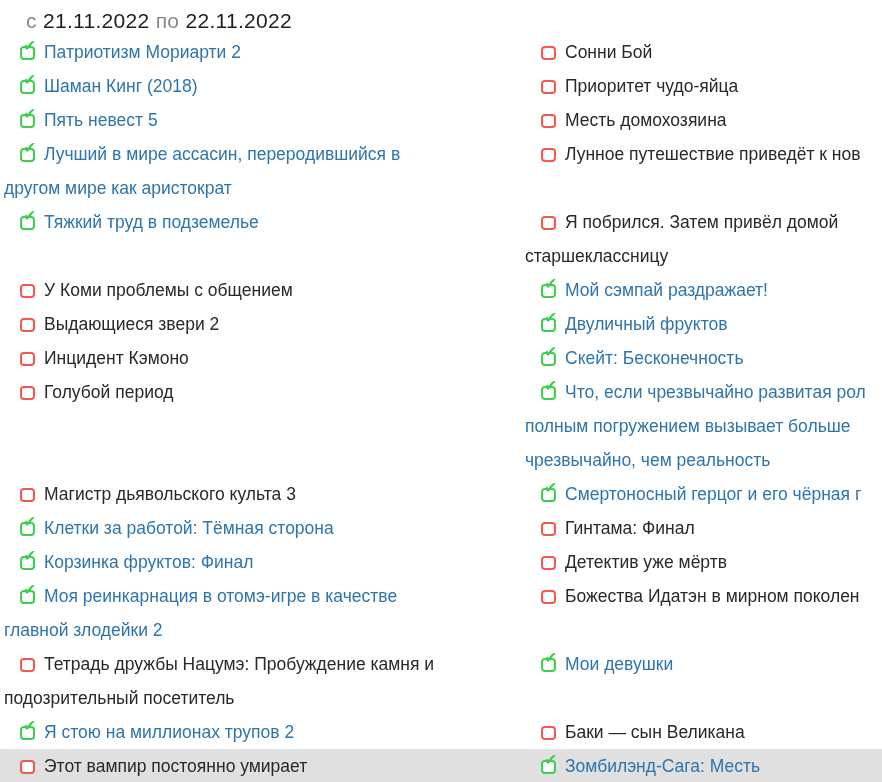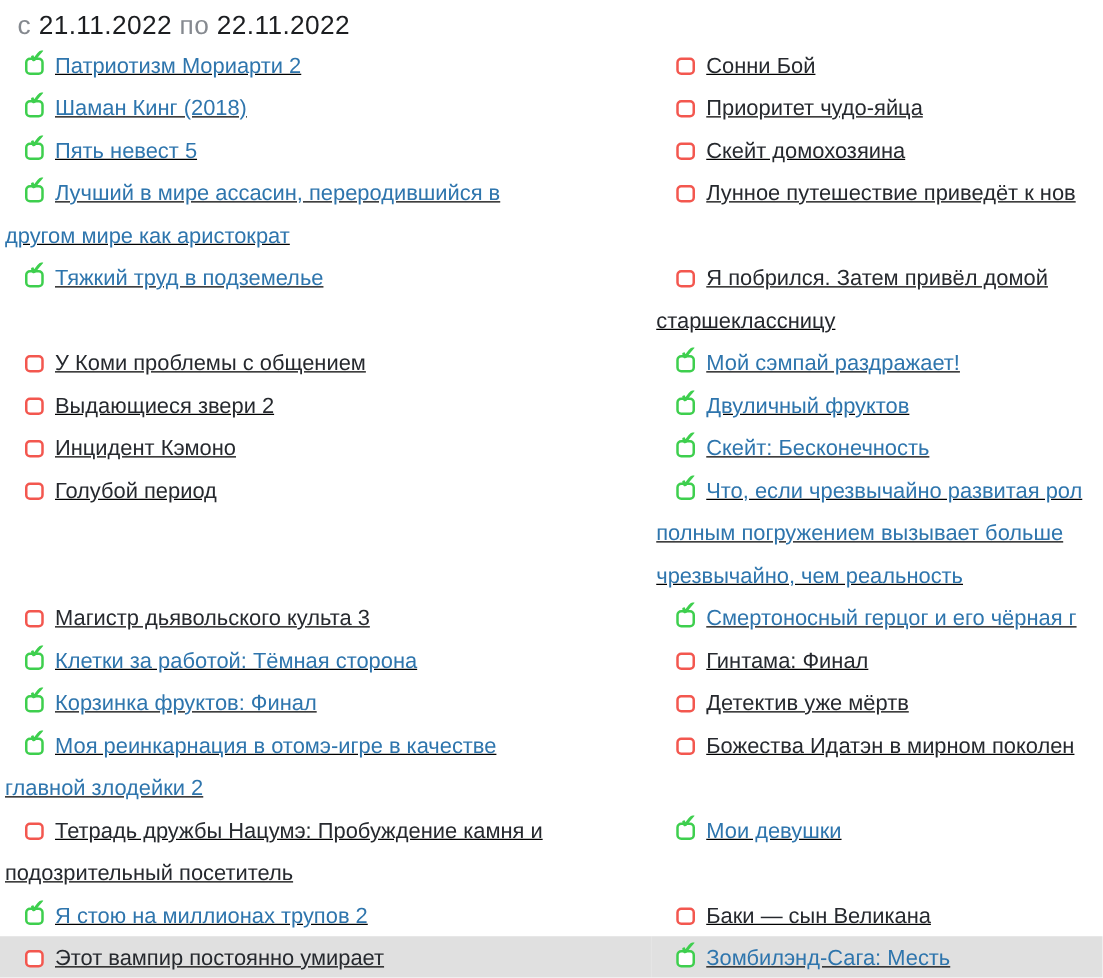--- a/index.html
+++ b/index.html
@@ -12,38 +12,37 @@
     --bg: #ffffff;
   }
   * { box-sizing: border-box; }
   html, body { margin: 0; padding: 0; }
   body {
     width: 882px; height: 782px; overflow: hidden;
     background: var(--bg);
     font-family: "Liberation Sans", sans-serif;
   }
   .date-range {
-    padding-left: 14px; padding-top: 6px;
+    padding-left: 26px; padding-top: 6px;
     height: 35px; line-height: 29px;
     font-size: 21px; letter-spacing: 0.3px;
     color: var(--dark);
     white-space: nowrap;
   }
   .date-range .muted { color: var(--muted); }
   .date-range .date { color: #1c1e21; }
   table.list {
     border-collapse: collapse;
     table-layout: fixed;
     width: 1042px;
   }
   td.cell {
     width: 521px;
     vertical-align: top;
     padding: 0 0 0 4px;
-    text-decoration: underline;
   }
   .line {
     height: 34px; line-height: 34px;
     white-space: nowrap;
     font-size: 17.5px;
   }
   .cb {
     display: inline-block;
     width: 15px; height: 14px;
     border: 2px solid;
@@ -94,21 +93,21 @@
           </td>
           <td class="cell">
             <div class="line"><span class="cb cb-unchecked"></span><span class="t-dark">Приоритет чудо-яйца</span></div>
           </td>
         </tr>
         <tr>
           <td class="cell">
             <div class="line"><span class="cb cb-checked"></span><span class="t-blue">Пять невест 5</span></div>
           </td>
           <td class="cell">
-            <div class="line"><span class="cb cb-unchecked"></span><span class="t-dark">Скейт домохозяина</span></div>
+            <div class="line"><span class="cb cb-unchecked"></span><span class="t-dark">Месть домохозяина</span></div>
           </td>
         </tr>
         <tr>
           <td class="cell">
             <div class="line"><span class="cb cb-checked"></span><span class="t-blue">Лучший в мире ассасин, переродившийся в</span></div>
             <div class="line"><span class="t-blue">другом мире как аристократ</span></div>
           </td>
           <td class="cell">
             <div class="line"><span class="cb cb-unchecked"></span><span class="t-dark">Лунное путешествие приведёт к нов</span></div>
           </td>

